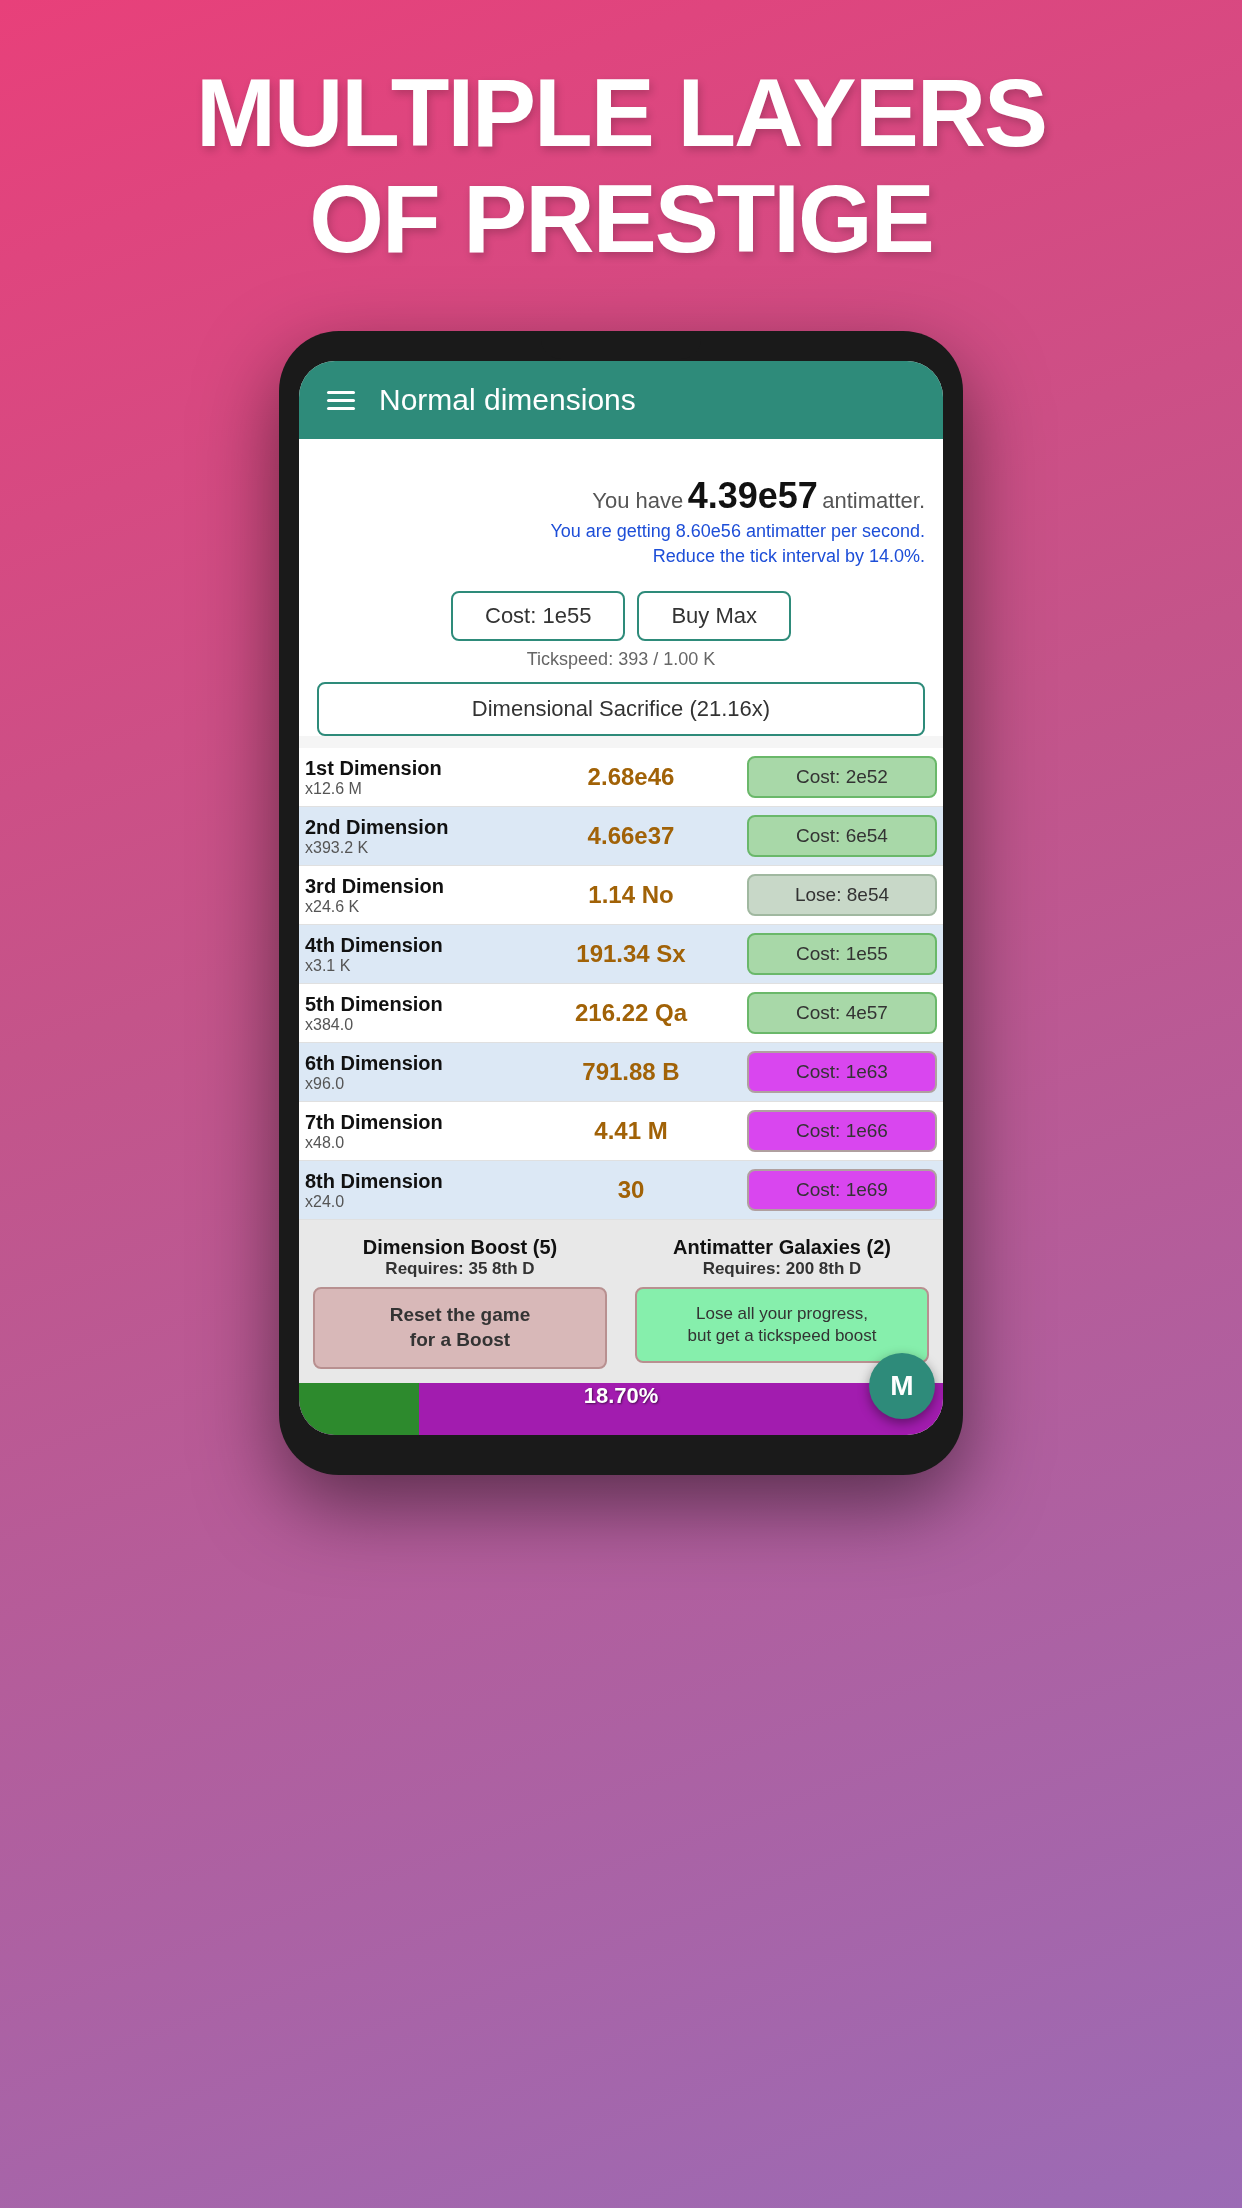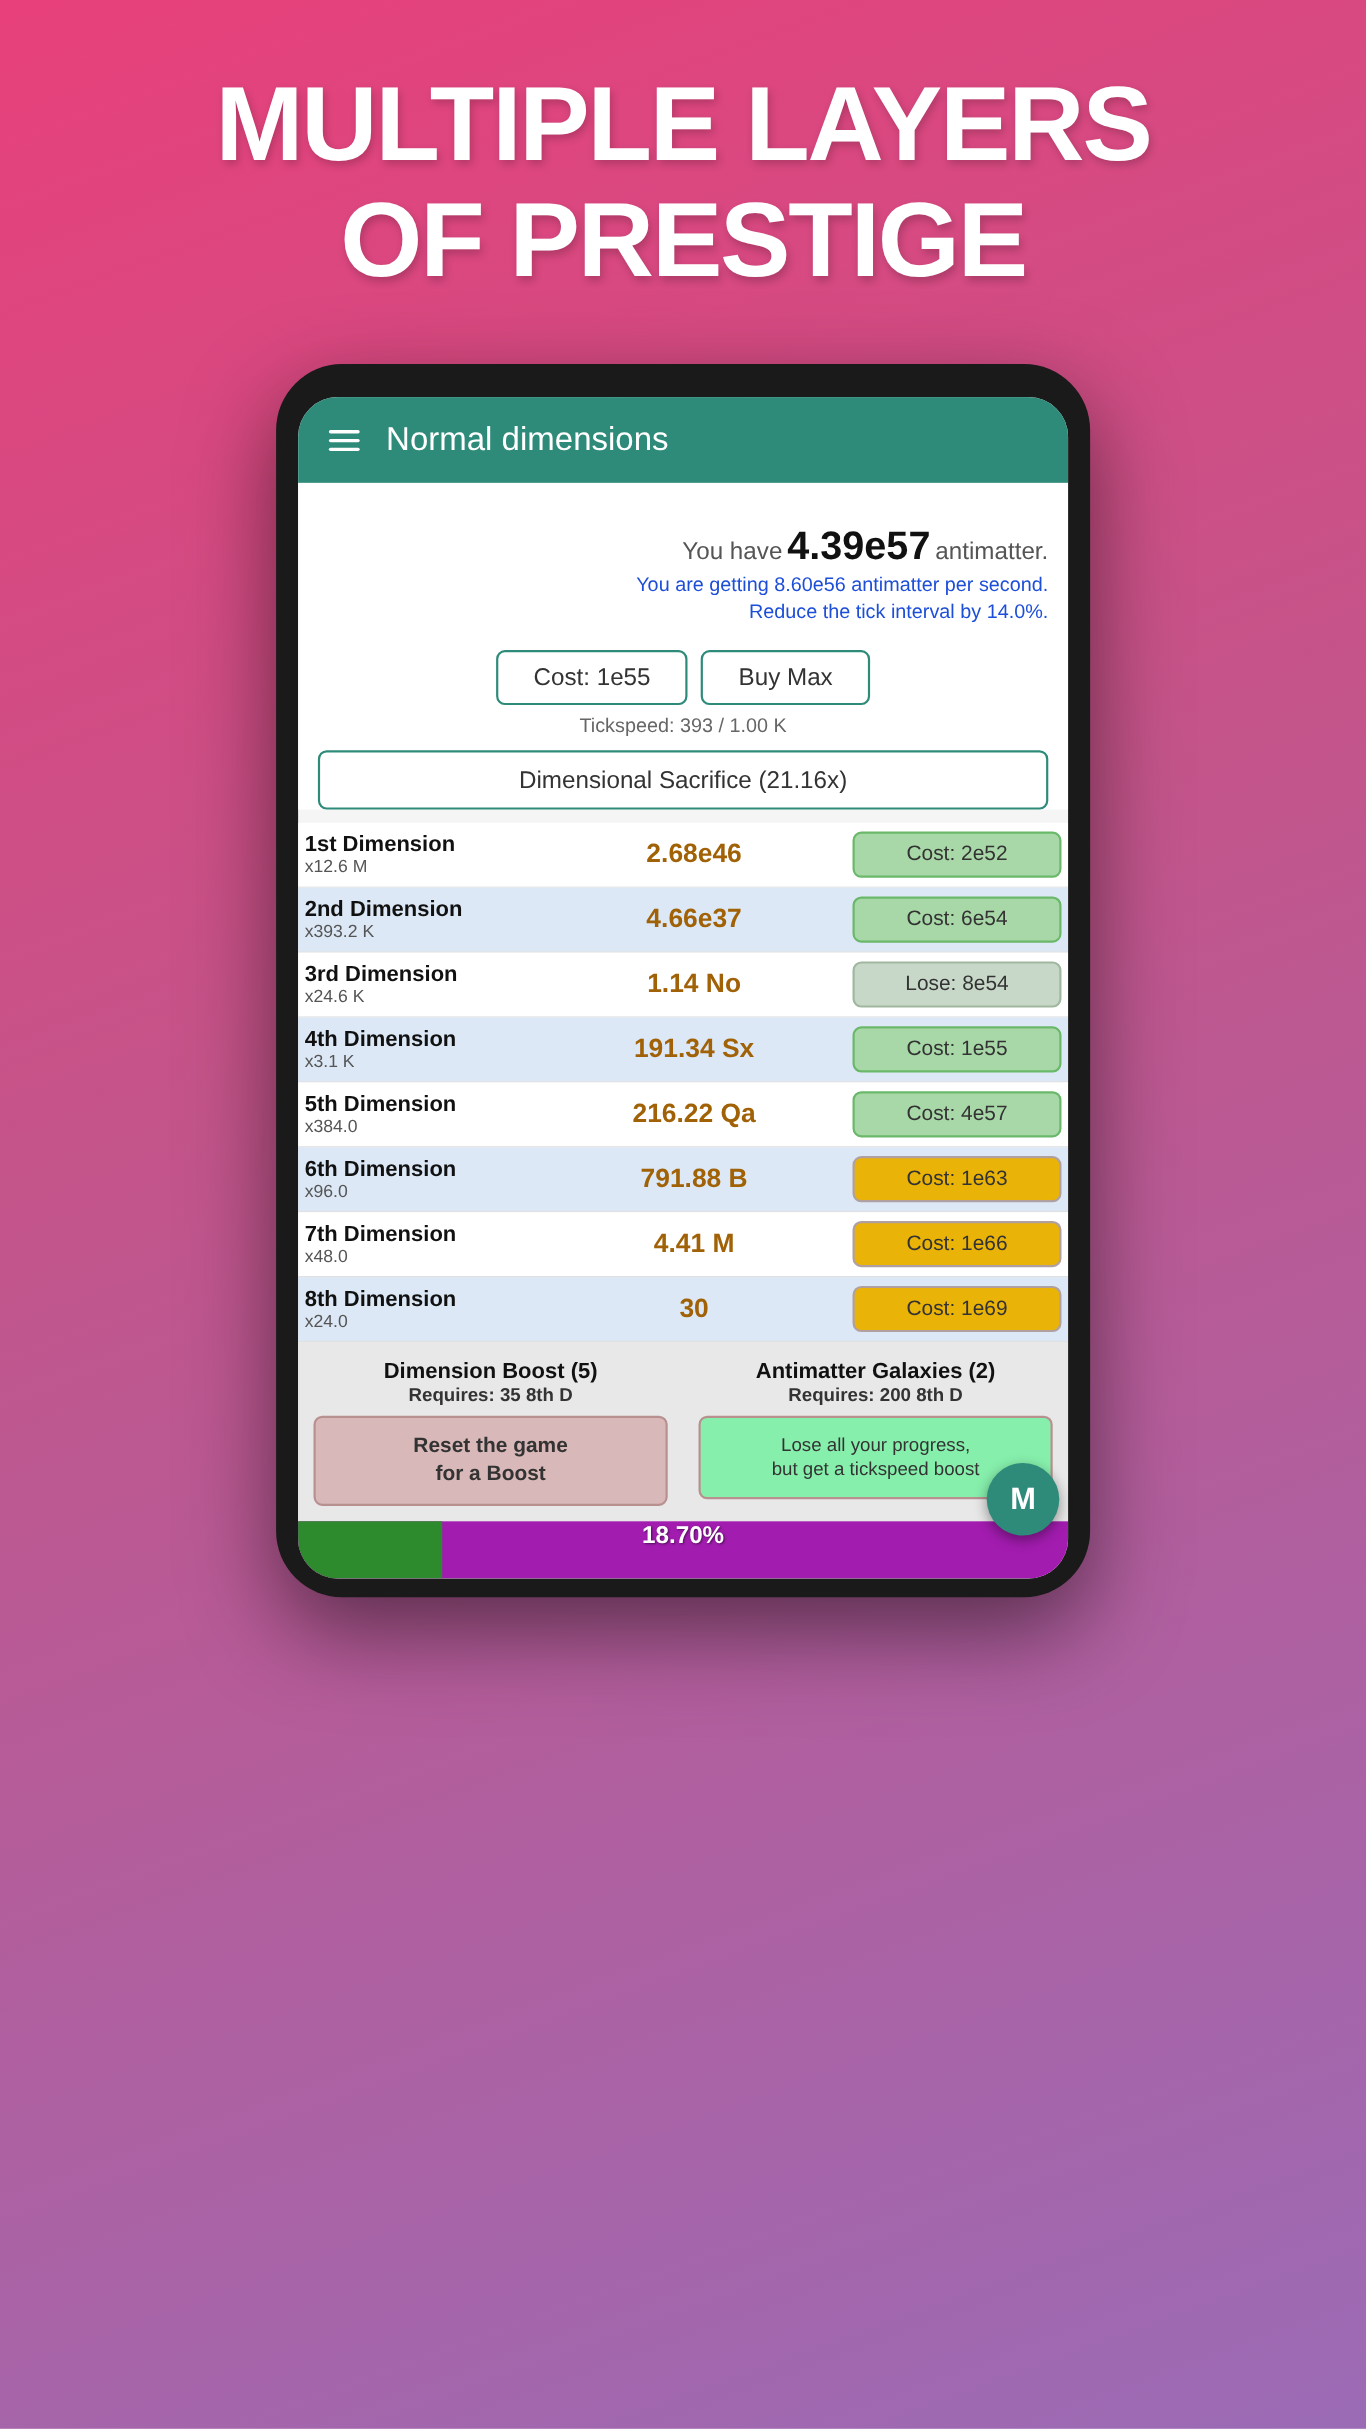--- a/index.html
+++ b/index.html
@@ -21,25 +21,25 @@
       font-weight: 900;
       text-align: center;
       margin-top: 60px;
       line-height: 1.1;
       letter-spacing: -2px;
       text-shadow: 2px 4px 8px rgba(0,0,0,0.2);
     }
 
     
     .phone-shell {
-      width: 740px;
+      width: 684px;
       background: #1a1a1a;
       border-radius: 60px;
       margin-top: 60px;
-      padding: 30px 20px 17px 20px;
+      padding: 30px 20px 40px 20px;
       box-shadow: 0 30px 80px rgba(0,0,0,0.5);
       position: relative;
     }
 
     .phone-shell::before {
       content: '';
       display: block;
       width: 160px;
       height: 28px;
       background: #1a1a1a;
@@ -227,21 +227,21 @@
       text-align: center;
       cursor: pointer;
     }
 
     .btn-dim-green.dimmed {
       background: #c8d8c8;
       border-color: #a0b8a0;
     }
 
     .btn-dim-gray {
-      background: #eab308;
+      background: #d946ef;
       border: 2px solid #b0a0a0;
       border-radius: 8px;
       font-size: 19px;
       color: #333;
       padding: 8px 14px;
       width: 190px;
       text-align: center;
       cursor: pointer;
     }
 

